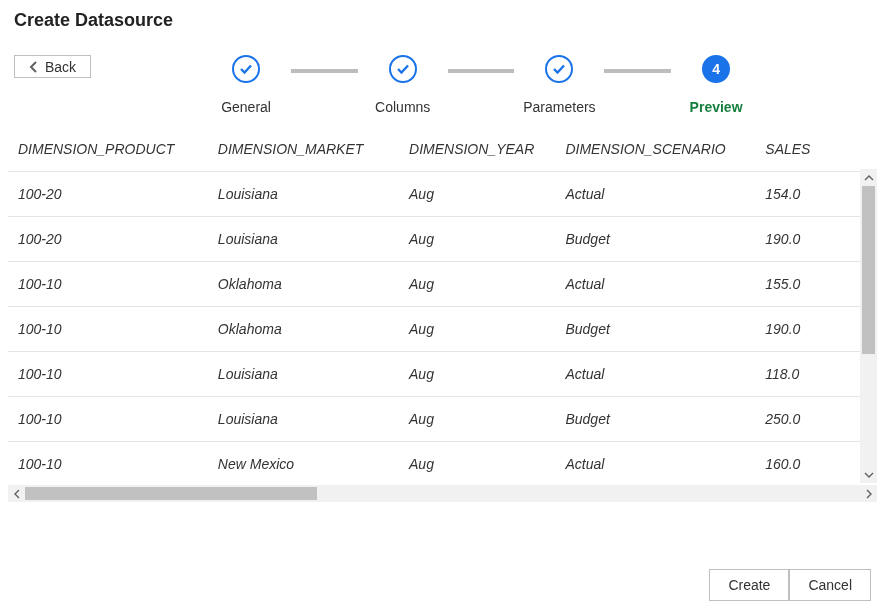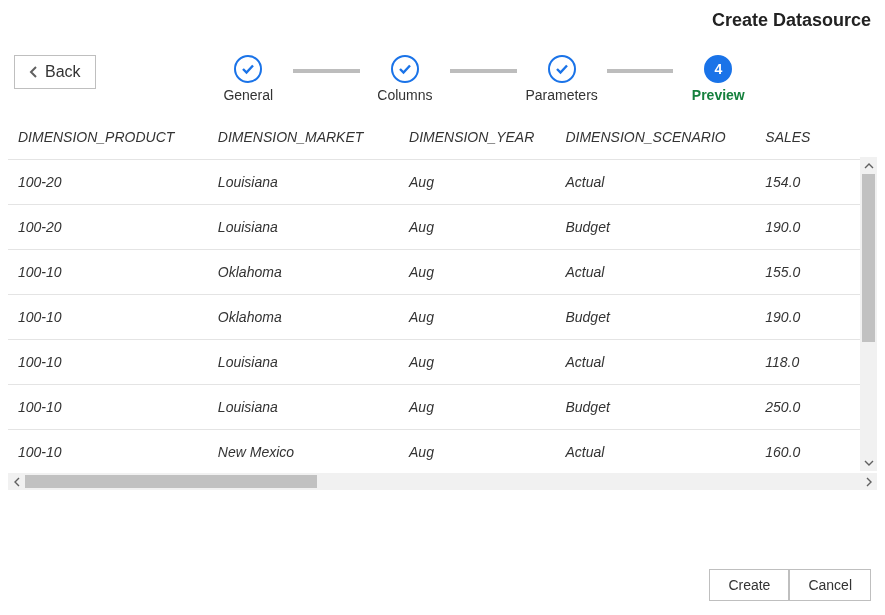--- a/index.html
+++ b/index.html
@@ -9,41 +9,40 @@
     font-size: 14px;
     color: #333;
     background: #fff;
     width: 885px;
     height: 615px;
     overflow: hidden;
     position: relative;
   }
   .header {
     padding: 10px 14px 6px 14px;
-    text-align: right;
   }
   .title {
     font-size: 18px;
     font-weight: 600;
     color: #222;
   }
   .wizard-row {
     display: flex;
     align-items: flex-start;
     padding: 10px 14px 0 14px;
   }
   .back-btn, .next-btn {
     display: inline-flex;
     align-items: center;
     justify-content: center;
     border: 1px solid #bfbfbf;
     background: #fff;
-    height: 34px;
+    height: 23px;
     padding: 0 14px;
-    font-size: 16px;
+    font-size: 14px;
     cursor: pointer;
     color: #333;
     margin-top: 8px;
   }
   .next-btn {
     color: #b5b5b5;
     border-color: #d8d8d8;
     cursor: default;
   }
   .back-btn svg, .next-btn svg { display:block; }
@@ -83,21 +82,21 @@
   }
   .step-circle.done {
     border-color: #1a73e8;
   }
   .step-circle.current {
     background: #1a73e8;
     border-color: #1a73e8;
     color: #fff;
   }
   .step-label {
-    margin-top: 4px;
+    margin-top: 16px;
     font-size: 14px;
     color: #333;
   }
   .step-label.current {
     color: #15803d;
     font-weight: 600;
   }
   .step-line {
     flex: 1;
     height: 4px;

